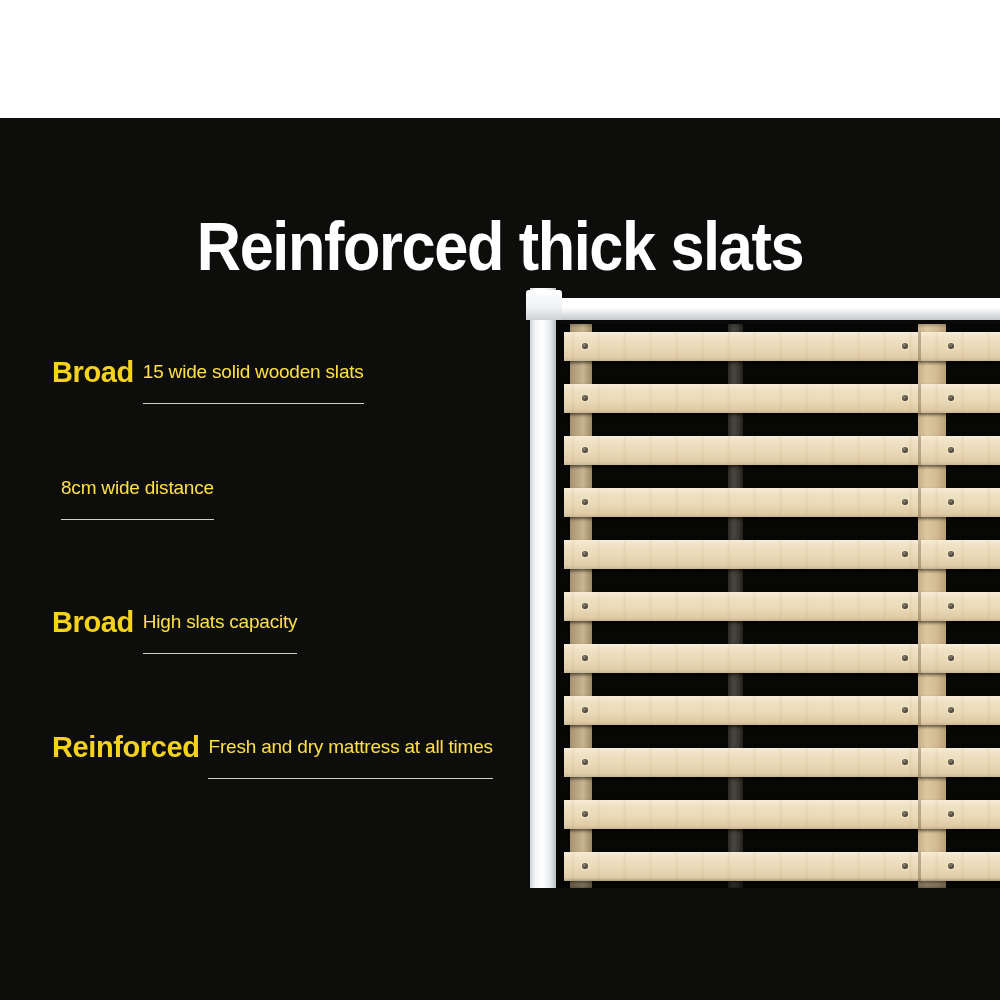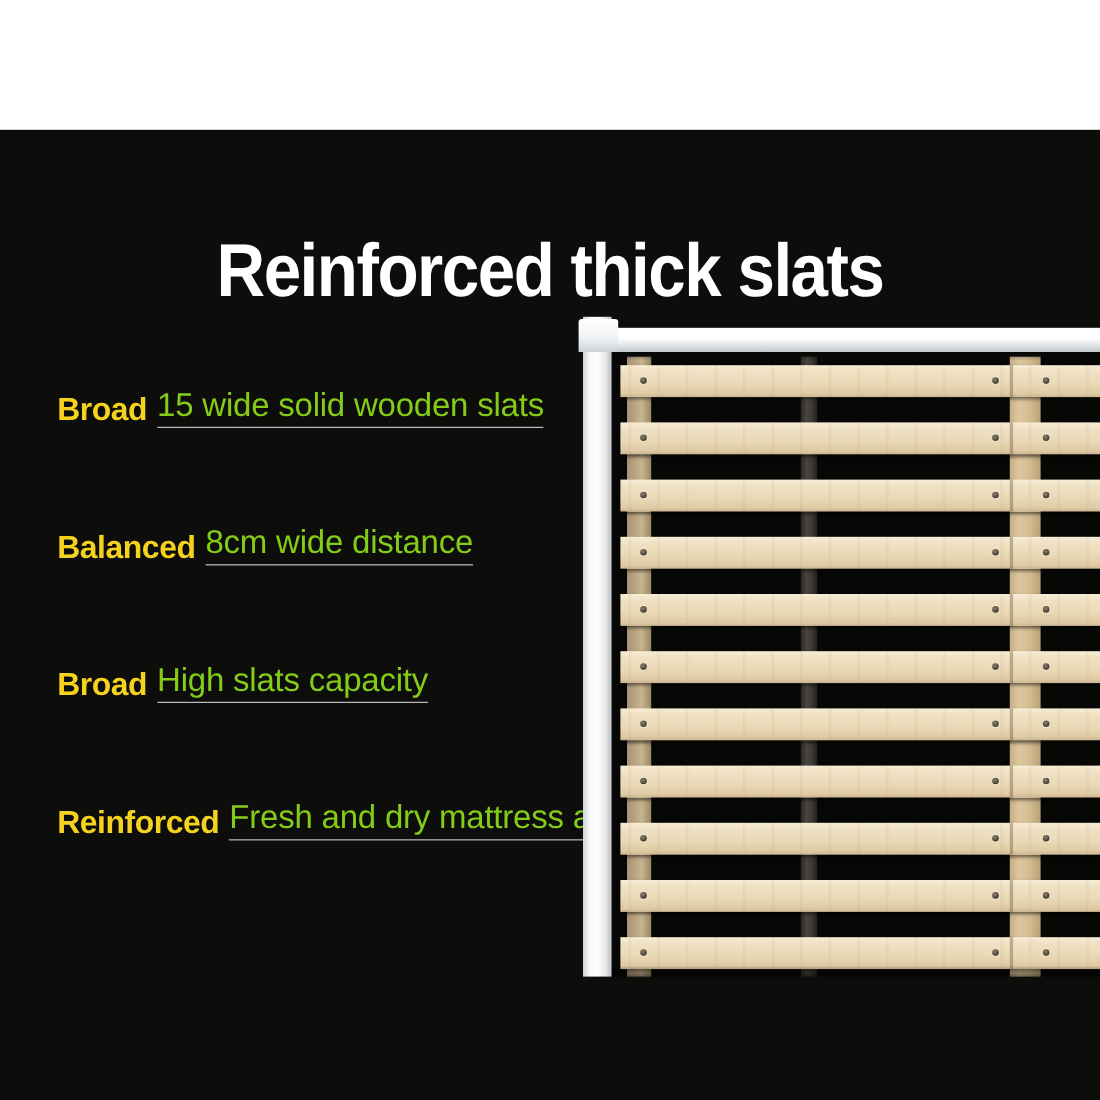--- a/index.html
+++ b/index.html
@@ -63,26 +63,26 @@
   }
   .feature-term {
     color: #f5d21e;
     font-weight: bold;
     font-size: 29px;
     letter-spacing: -0.4px;
     white-space: nowrap;
     flex: 0 0 auto;
   }
   .feature-desc {
-    color: #84cc16;
-    font-size: 30px;
+    color: #fde047;
+    font-size: 19px;
     letter-spacing: -0.2px;
     white-space: nowrap;
     margin-left: 9px;
-    padding-bottom: 2px;
+    padding-bottom: 20px;
     border-bottom: 1.5px solid #cfcfcf;
     flex: 0 0 auto;
     position: relative;
     top: -4px;
   }
 
   
   .photo {
     position: absolute;
     left: 516px;
@@ -251,21 +251,20 @@
     <h1 class="headline">Reinforced thick slats</h1>
 
     <div class="features">
 
       <div class="feature-row">
         <span class="feature-term">Broad</span>
         <span class="feature-desc">15 wide solid wooden slats</span>
       </div>
 
       <div class="feature-row">
-        <span class="feature-term">Balanced</span>
         <span class="feature-desc">8cm wide distance</span>
       </div>
 
       <div class="feature-row">
         <span class="feature-term">Broad</span>
         <span class="feature-desc">High slats capacity</span>
       </div>
 
       <div class="feature-row">
         <span class="feature-term">Reinforced</span>

